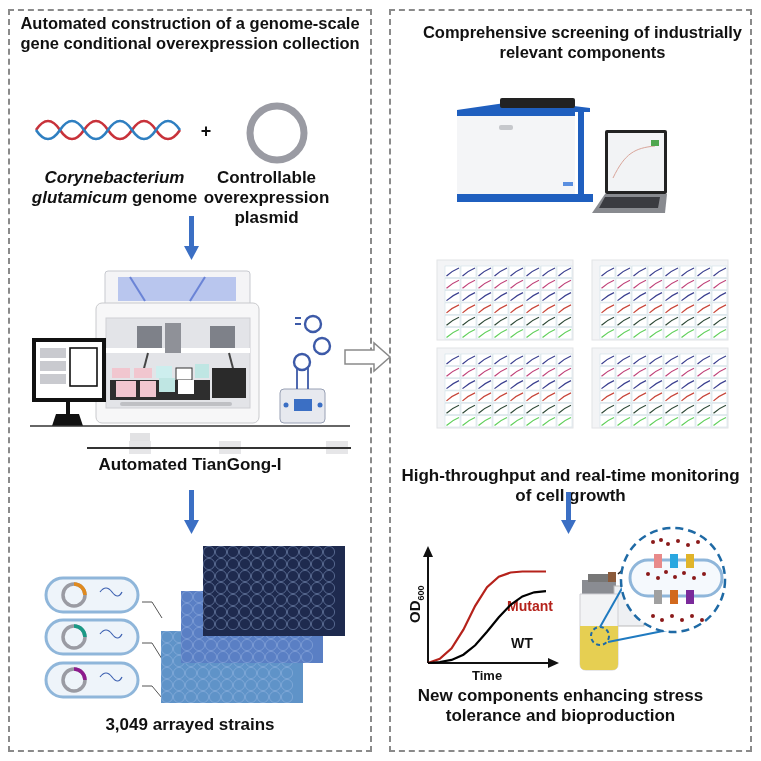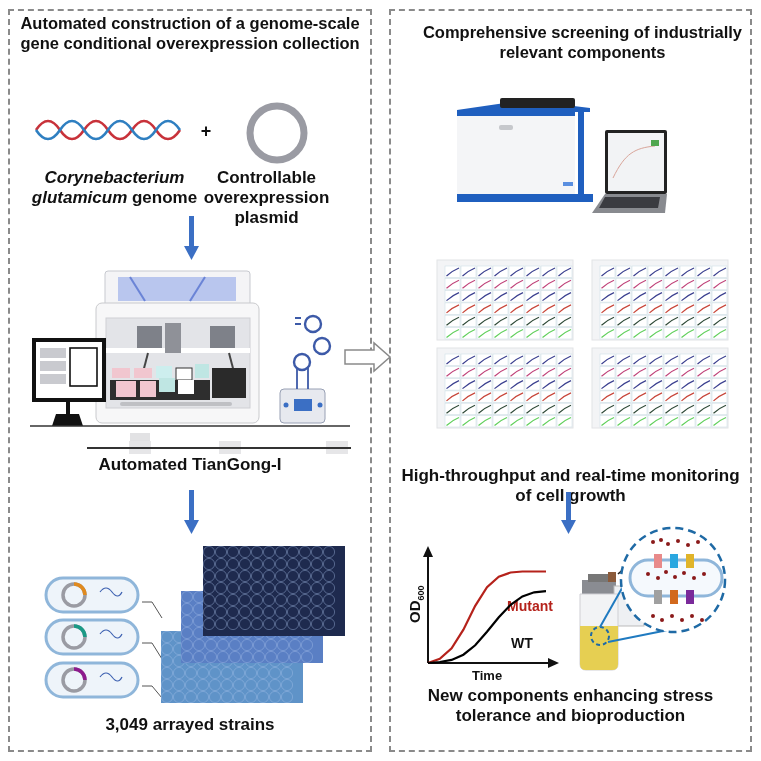--- a/index.html
+++ b/index.html
@@ -820,13 +820,13 @@
       <circle cx="146" cy="44" r="2"></circle>
     <circle cx="95" cy="86" r="2"></circle>
       <circle cx="104" cy="90" r="2"></circle>
       <circle cx="114" cy="86" r="2"></circle>
       <circle cx="124" cy="90" r="2"></circle>
       <circle cx="134" cy="86" r="2"></circle>
       <circle cx="144" cy="90" r="2"></circle>
   </g>
 </svg>
 
-<div class="lbl" style="left:398px;top:686px;width:345px;">New components enhancing stress tolerance and bioproduction</div>
+<div class="lbl" style="left:388px;top:686px;width:345px;">New components enhancing stress tolerance and bioproduction</div>
 
 </body></html>

